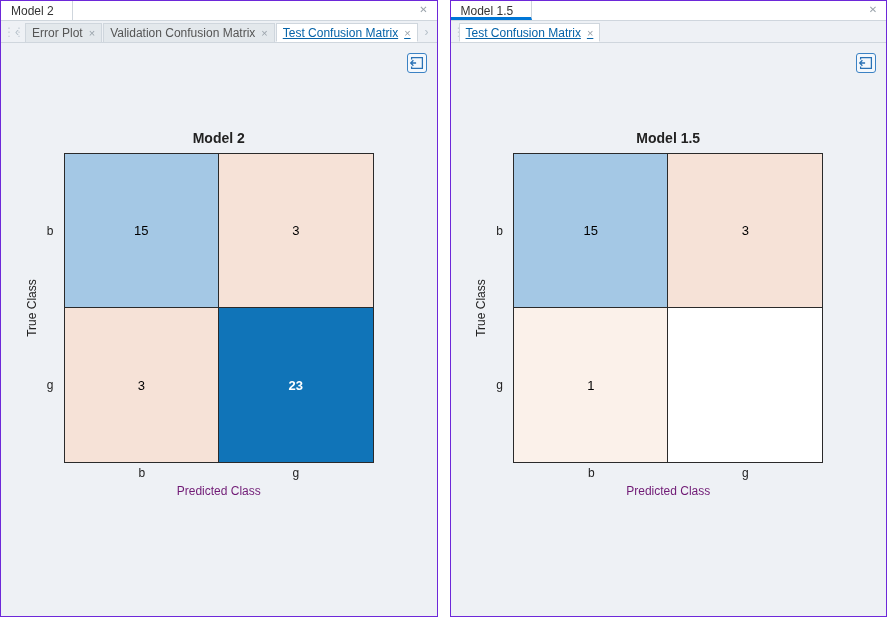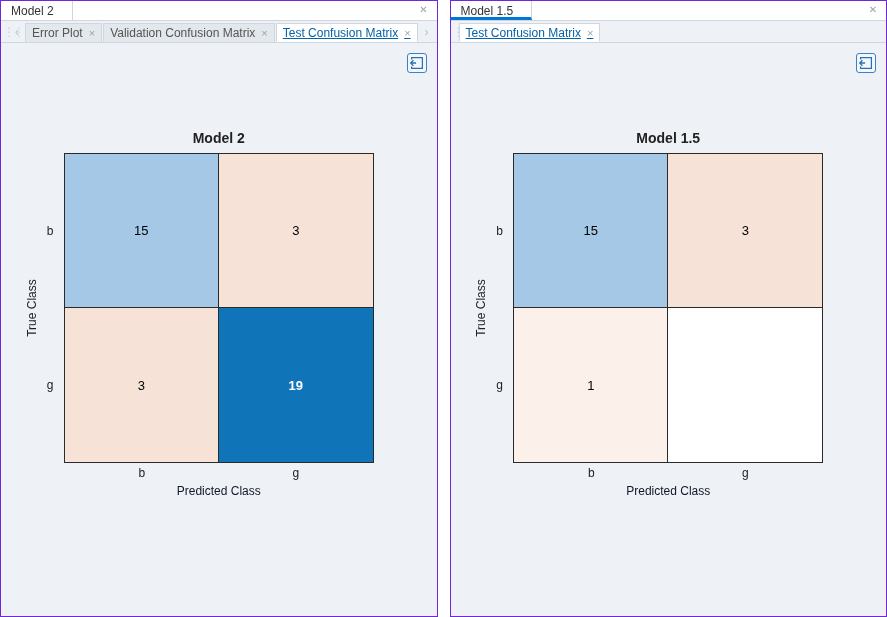--- a/index.html
+++ b/index.html
@@ -162,21 +162,21 @@
     color: #222;
     white-space: nowrap;
   }
   .xlabel {
     position: absolute;
     bottom: -36px;
     left: 0;
     right: 0;
     text-align: center;
     font-size: 12px;
-    color: #0f172a;
+    color: #701a75;
   }
   .ytick, .xtick {
     position: absolute;
     font-size: 12px;
     color: #222;
   }
   .ytick { left: -18px; transform: translateY(-50%); }
   .ytick.r1 { top: 25%; }
   .ytick.r2 { top: 75%; }
   .xtick { bottom: -18px; transform: translateX(-50%); }
@@ -242,21 +242,21 @@
       <div class="cell tl" style="background:#a4c8e5">
           <span class="val">15</span>
         </div>
       <div class="cell tr" style="background:#f6e2d7">
           <span class="val">3</span>
         </div>
       <div class="cell bl" style="background:#f6e2d7">
           <span class="val">3</span>
         </div>
       <div class="cell br" style="background:#1074b8">
-          <span class="val bold">19</span>
+          <span class="val bold">23</span>
         </div>
     </div>
   </div>
 </div>
 
 <div class="pane right">
   <div class="topbar">
     <div class="model-tab">Model 1.5</div>
     <div class="top-close">✕</div>
   </div>

